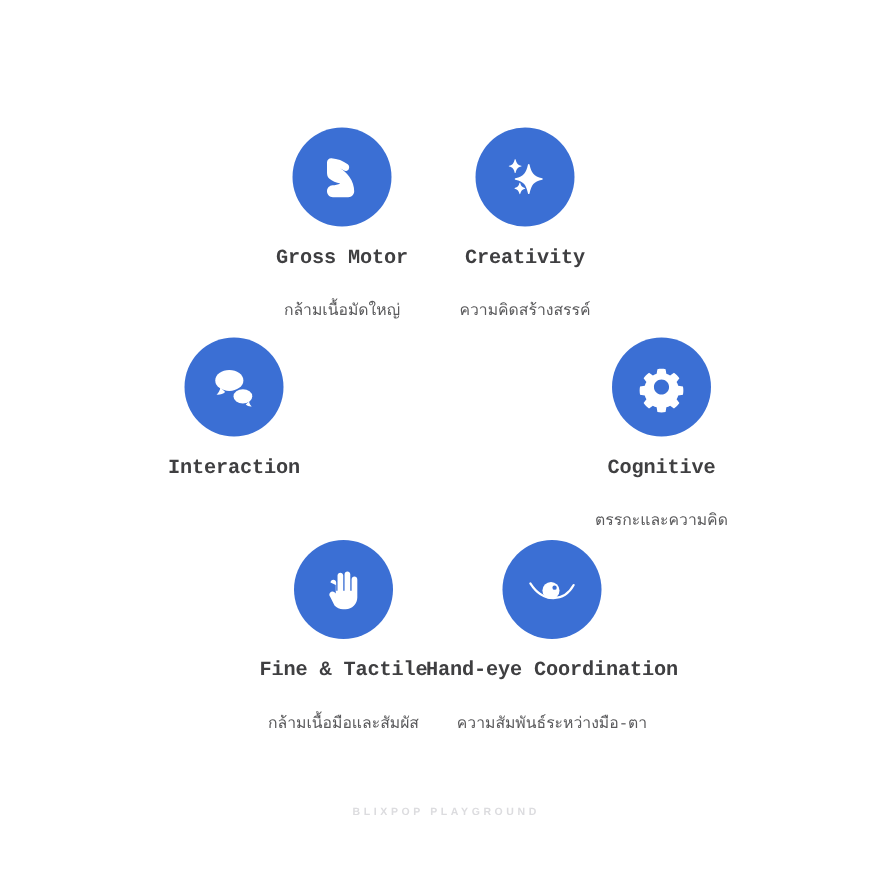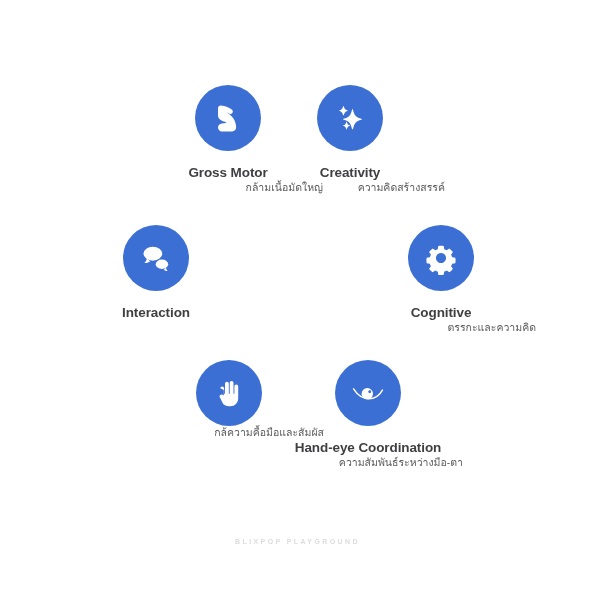--- a/index.html
+++ b/index.html
@@ -10,20 +10,21 @@
     width: 595px;
     height: 595px;
     background: #ffffff;
     font-family: "Liberation Sans", "DejaVu Sans", sans-serif;
     overflow: hidden;
     position: relative;
   }
   #board {
     position: absolute;
     inset: 0;
+    font-family: Liberation Mono, monospace;
   }
   .skill {
     position: absolute;
     width: 190px;
     margin-left: -95px;
     text-align: center;
   }
   .circle {
     width: 66px;
     height: 66px;
@@ -39,26 +40,25 @@
   .title {
     margin-top: 15px;
     font-size: 13.5px;
     font-weight: bold;
     color: #3f3f41;
     letter-spacing: -0.1px;
     line-height: 1.1;
     white-space: nowrap;
   }
   .subtitle {
-    margin-top: 0;
+    margin-top: 21px;
     font-size: 10.5px;
     color: #5a5a5c;
     line-height: 1.2;
     white-space: nowrap;
-    text-align: right;
   }
   #footer {
     position: absolute;
     left: 0;
     right: 0;
     top: 538px;
     text-align: center;
     font-size: 7px;
     letter-spacing: 2.4px;
     color: #dcdcdf;
@@ -108,21 +108,22 @@
       </div>
       <div class="title">Cognitive</div>
       <div class="subtitle">ตรรกะและความคิด</div>
     </div>
     <div class="skill" style="left: 229px; top: 360px;">
       <div class="circle" style="background: rgb(59, 111, 212);">
         <svg width="38" height="38" viewBox="0 0 64 64">
           <path fill="#fff" d="M17.4 24.2c0-1.8 1.45-3.2 3.2-3.2s3.2 1.4 3.2 3.2v9.1h1.5V16.4c0-1.8 1.45-3.2 3.2-3.2s3.2 1.4 3.2 3.2v16.9h1.5V15c0-1.8 1.45-3.2 3.2-3.2s3.2 1.4 3.2 3.2v18.3h1.5V20.7c0-1.8 1.45-3.2 3.2-3.2s3.2 1.4 3.2 3.2v20.4c0 7.2-5.9 13.1-13.1 13.1h-3c-3.6 0-7.1-1.5-9.5-4.2L17 40.2c-1.25-1.4-1.2-3.5.1-4.8 1.3-1.3 3.4-1.4 4.8-.2l1.4 1.2v-9.5l-5.9-2.7z"></path>
         </svg>
       </div>
-      <div class="subtitle">กล้ความคื้อมือและสัมผัส</div>
+      <div class="title">Fine &amp; Tactile</div>
+      <div class="subtitle">กล้ามเนื้อมือและสัมผัส</div>
     </div>
     <div class="skill" style="left: 368px; top: 360px;">
       <div class="circle" style="background: rgb(59, 111, 212);">
         <svg width="44" height="44" viewBox="0 0 64 64">
           <path fill="none" stroke="#fff" stroke-width="2.1" stroke-linecap="round" d="M11 26c6 9.5 14.2 14.3 22.3 14.3 8.1 0 15.2-4.4 19.7-12.6"></path>
           <circle cx="31" cy="33" r="8.3" fill="#fff"></circle>
           <circle cx="34.5" cy="30.2" r="2.1" fill="#3b6fd4"></circle>
         </svg>
       </div>
       <div class="title">Hand-eye Coordination</div>

